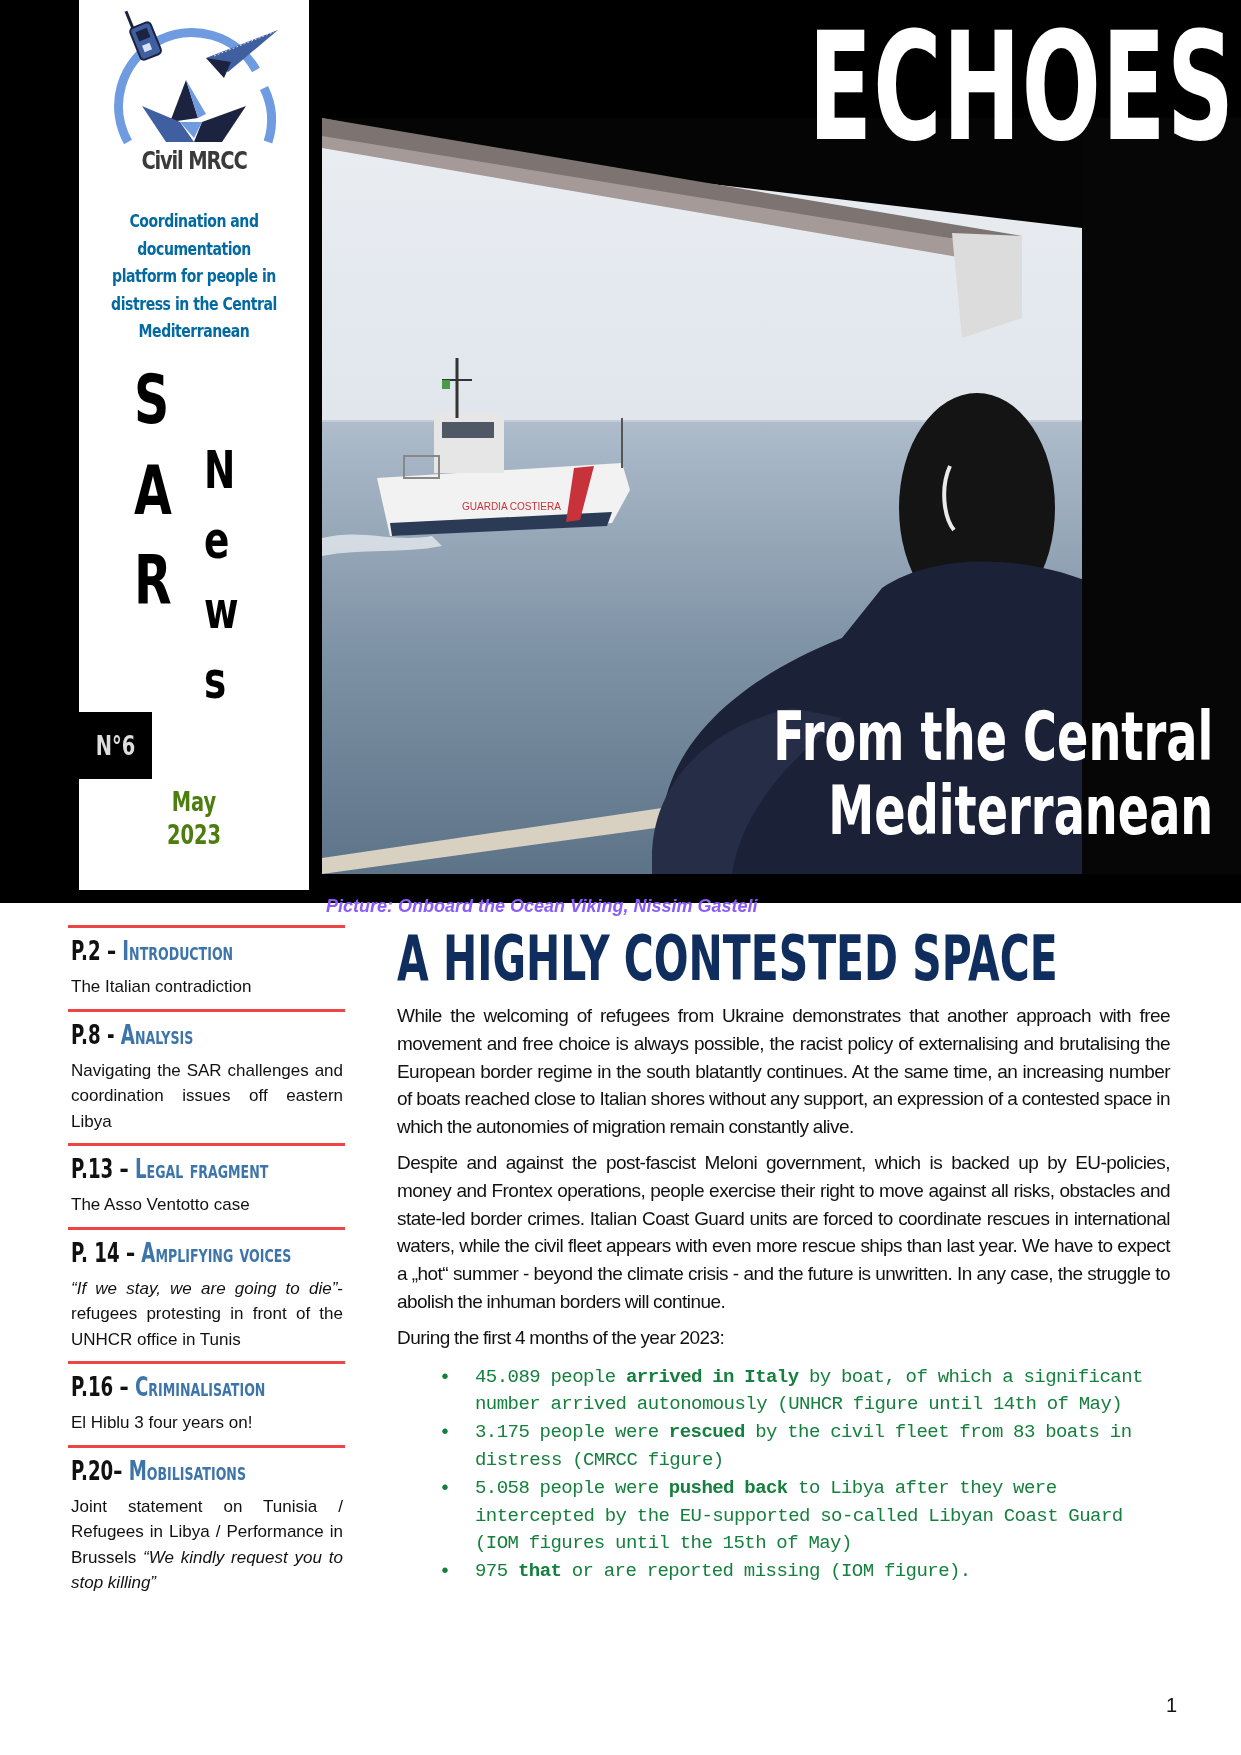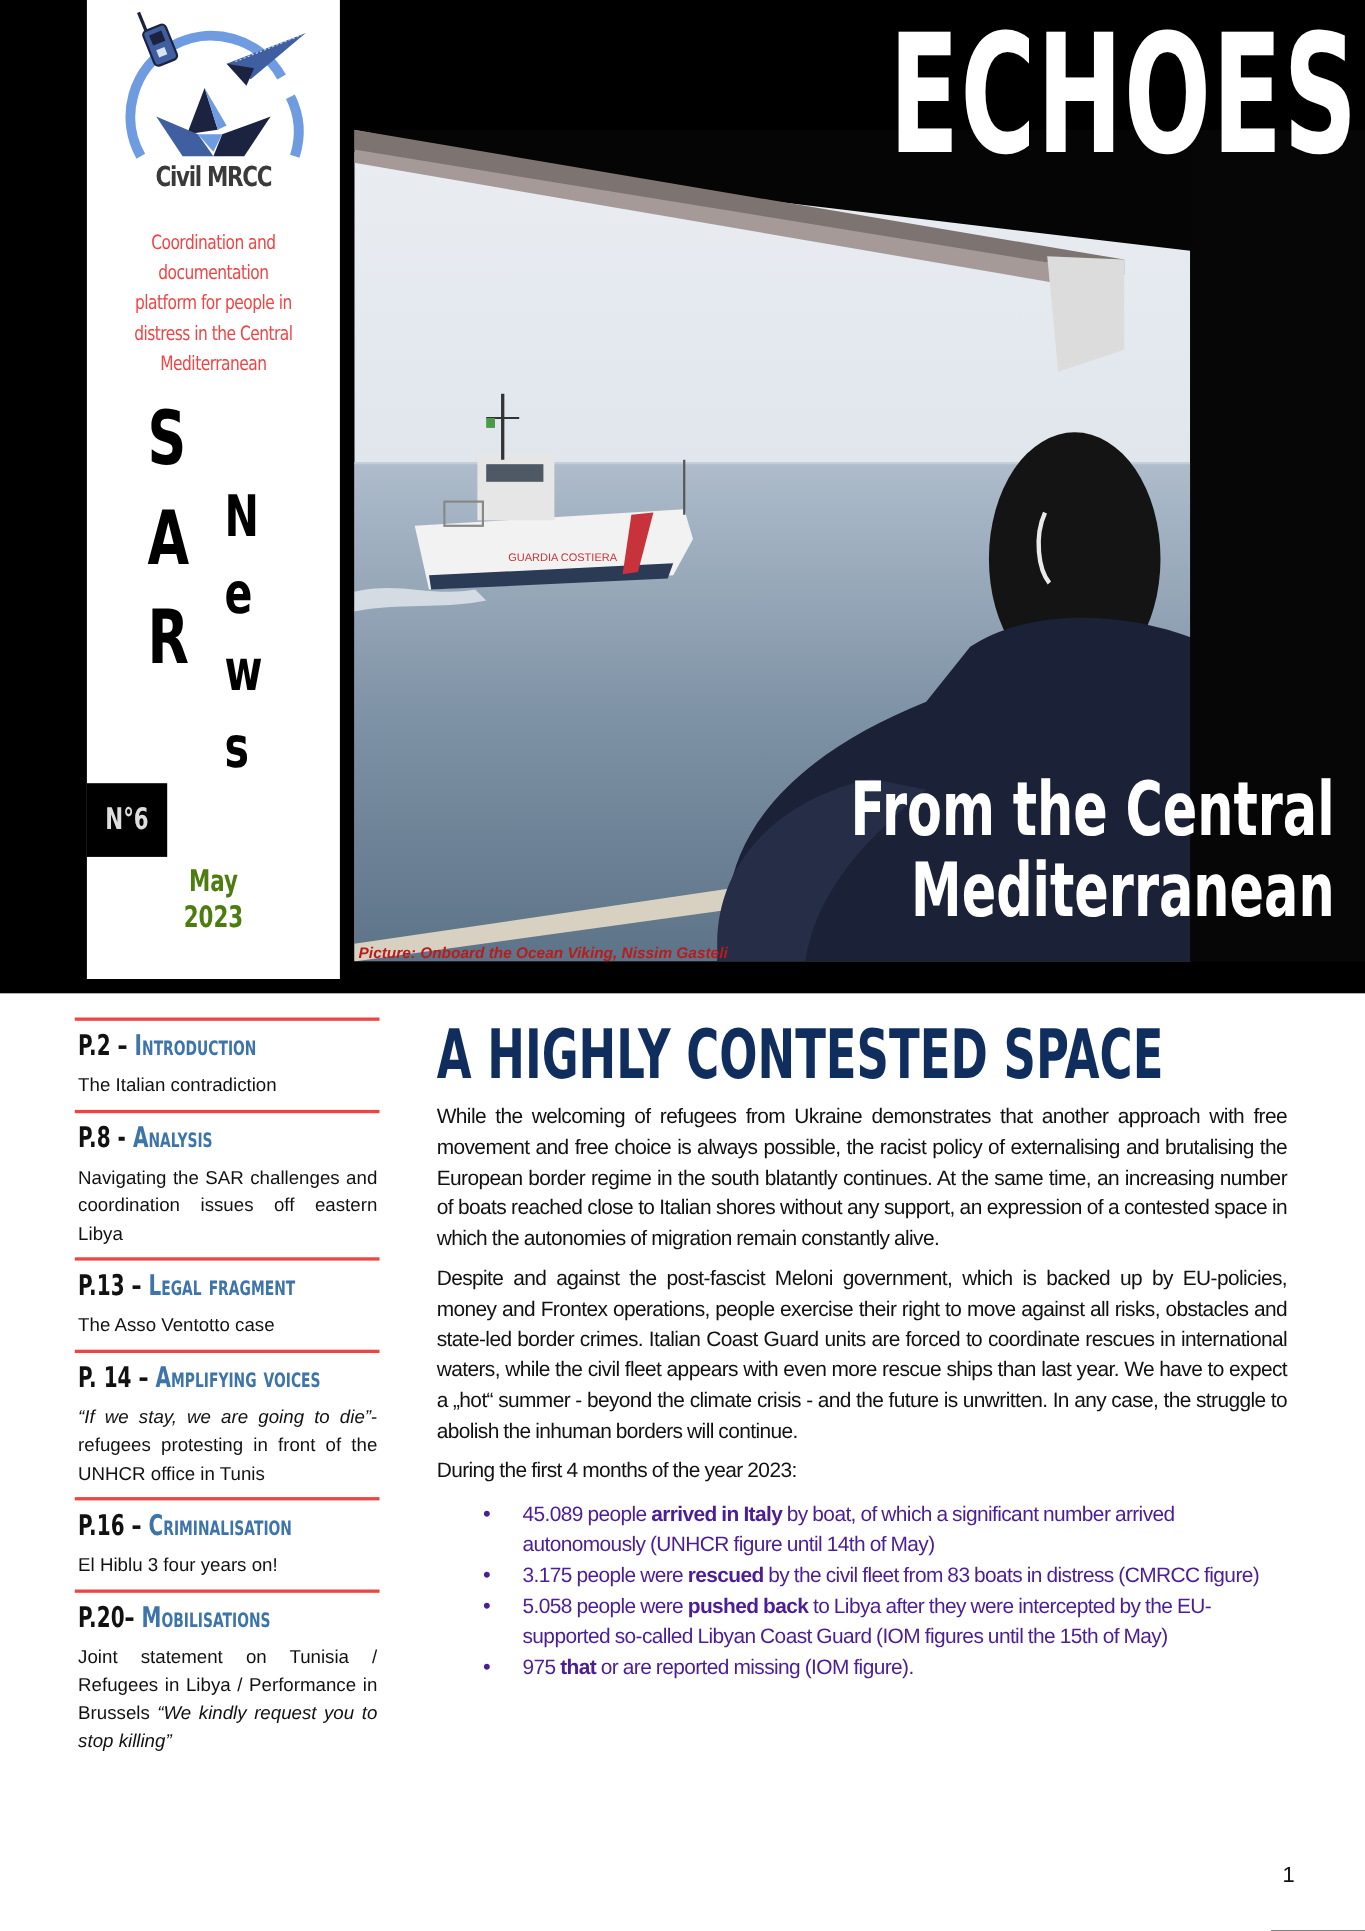--- a/index.html
+++ b/index.html
@@ -8,22 +8,22 @@
 
   
   .band { position:absolute; left:0; top:0; width:1241px; height:903px; background:#000; }
   .sidebox { position:absolute; left:79px; top:0; width:230px; height:890px; background:#fff; }
 
   .logo { position:absolute; left:27px; top:10px; width:180px; height:135px; }
   .logo-name { position:absolute; left:0; width:230px; top:146px; text-align:center;
                font-family:"DejaVu Sans", sans-serif; font-weight:bold; font-size:25px;
                color:#3a3a3a; letter-spacing:-1.5px; transform:scaleX(0.78); transform-origin:center; }
   .tagline { position:absolute; left:0; width:230px; top:207px; text-align:center;
-             font-family:"DejaVu Sans", sans-serif; font-weight:normal; font-size:18px; line-height:27.5px;
-             color:#ef4444; letter-spacing:-0.6px; }
+             font-family:"DejaVu Sans", sans-serif; font-weight:bold; font-size:18px; line-height:27.5px;
+             color:#0369a1; letter-spacing:-0.6px; }
   .tagline span { display:block; transform:scaleX(0.78); transform-origin:center; white-space:nowrap; }
 
   .vletter { position:absolute; font-family:"DejaVu Sans", sans-serif; font-weight:bold; color:#000;
              transform:scaleX(0.72); transform-origin:left top; line-height:1; }
   .big { font-size:68px; }
   .mid { font-size:52px; }
 
   .issue { position:absolute; left:79px; top:712px; width:73px; height:67px; background:#000;
            display:flex; align-items:center; justify-content:center; }
   .issue span { font-family:"DejaVu Sans", sans-serif; font-weight:bold; font-size:27px; color:#ddd;
@@ -35,42 +35,42 @@
   
   .photo { position:absolute; left:322px; top:118px; width:919px; height:756px; overflow:hidden; background:#050505; }
   .photo svg { position:absolute; left:0; top:0; }
 
   .echoes { position:absolute; right:6px; top:12px; font-family:"DejaVu Sans", sans-serif; font-weight:bold;
             font-size:150px; color:#fff; line-height:1; letter-spacing:2px;
             transform:scaleX(0.62); transform-origin:right top; }
   .subtitle { position:absolute; right:28px; top:700px; text-align:right; font-family:"DejaVu Sans", sans-serif;
               font-weight:bold; font-size:68px; line-height:74px; color:#fff;
               transform:scaleX(0.68); transform-origin:right top; white-space:nowrap; }
-  .caption { position:absolute; left:326px; top:858px; font-family:"Liberation Sans", sans-serif; font-weight:bold;
-             font-style:italic; font-size:14px; color:#b91c1c; }
+  .caption { position:absolute; left:326px; top:896px; font-family:"Liberation Sans", sans-serif; font-weight:bold;
+             font-style:italic; font-size:18px; color:#8b5cf6; }
 
   
   .toc { position:absolute; left:68px; top:925px; width:277px; }
   .toc-item { border-top:3px solid #ef4444; padding-top:6px; padding-left:3px; }
   .toc-head { font-family:"DejaVu Sans", sans-serif; font-weight:bold; font-size:26px; line-height:34px;
               white-space:nowrap; display:block; transform:scaleX(0.7); transform-origin:left top; color:#111; width:400px; }
   .toc-head .sect { color:#3d74aa; font-variant:small-caps; }
   .toc-desc { font-family:"Liberation Sans", sans-serif; font-size:17px; line-height:25.5px; color:#111;
               text-align:justify; margin:6px 0 9px 0; padding-right:2px; }
   .toc-desc i { font-style:italic; }
 
   
   .article { position:absolute; left:397px; top:928px; width:773px; }
   .title { font-family:"DejaVu Sans", sans-serif; font-weight:bold; font-size:62px; color:#0f2e5e;
            line-height:1; white-space:nowrap; transform:scaleX(0.66); transform-origin:left top; height:62px; margin-bottom:12px; }
   .para { font-family:"Liberation Sans", sans-serif; font-size:19px; line-height:27.8px; text-align:justify;
           margin:0 0 8px 0; color:#111; letter-spacing:-0.55px; word-spacing:-0.5px; }
   ul.bullets { margin:0; padding-left:78px; list-style:none; }
-  ul.bullets li { position:relative; font-family:Liberation Sans, sans-serif; font-size:19px; line-height:27.8px;
-                  color:#4c1d95; letter-spacing:-0.55px; word-spacing:-0.5px; padding-right:20px; }
+  ul.bullets li { position:relative; font-family:Liberation Mono, monospace; font-size:19px; line-height:27.8px;
+                  color:#15803d; letter-spacing:-0.55px; word-spacing:-0.5px; padding-right:20px; }
   ul.bullets li::before { content:"\2022"; position:absolute; left:-36px; top:0; font-size:20px; }
   ul.bullets li b { font-weight:bold; }
 
   .pagenum { position:absolute; left:1166px; top:1694px; font-family:"Liberation Sans", sans-serif; font-size:20px; color:#111; }
 </style>
 </head>
 <body>
 
 <div class="band"></div>
 <div class="sidebox">

